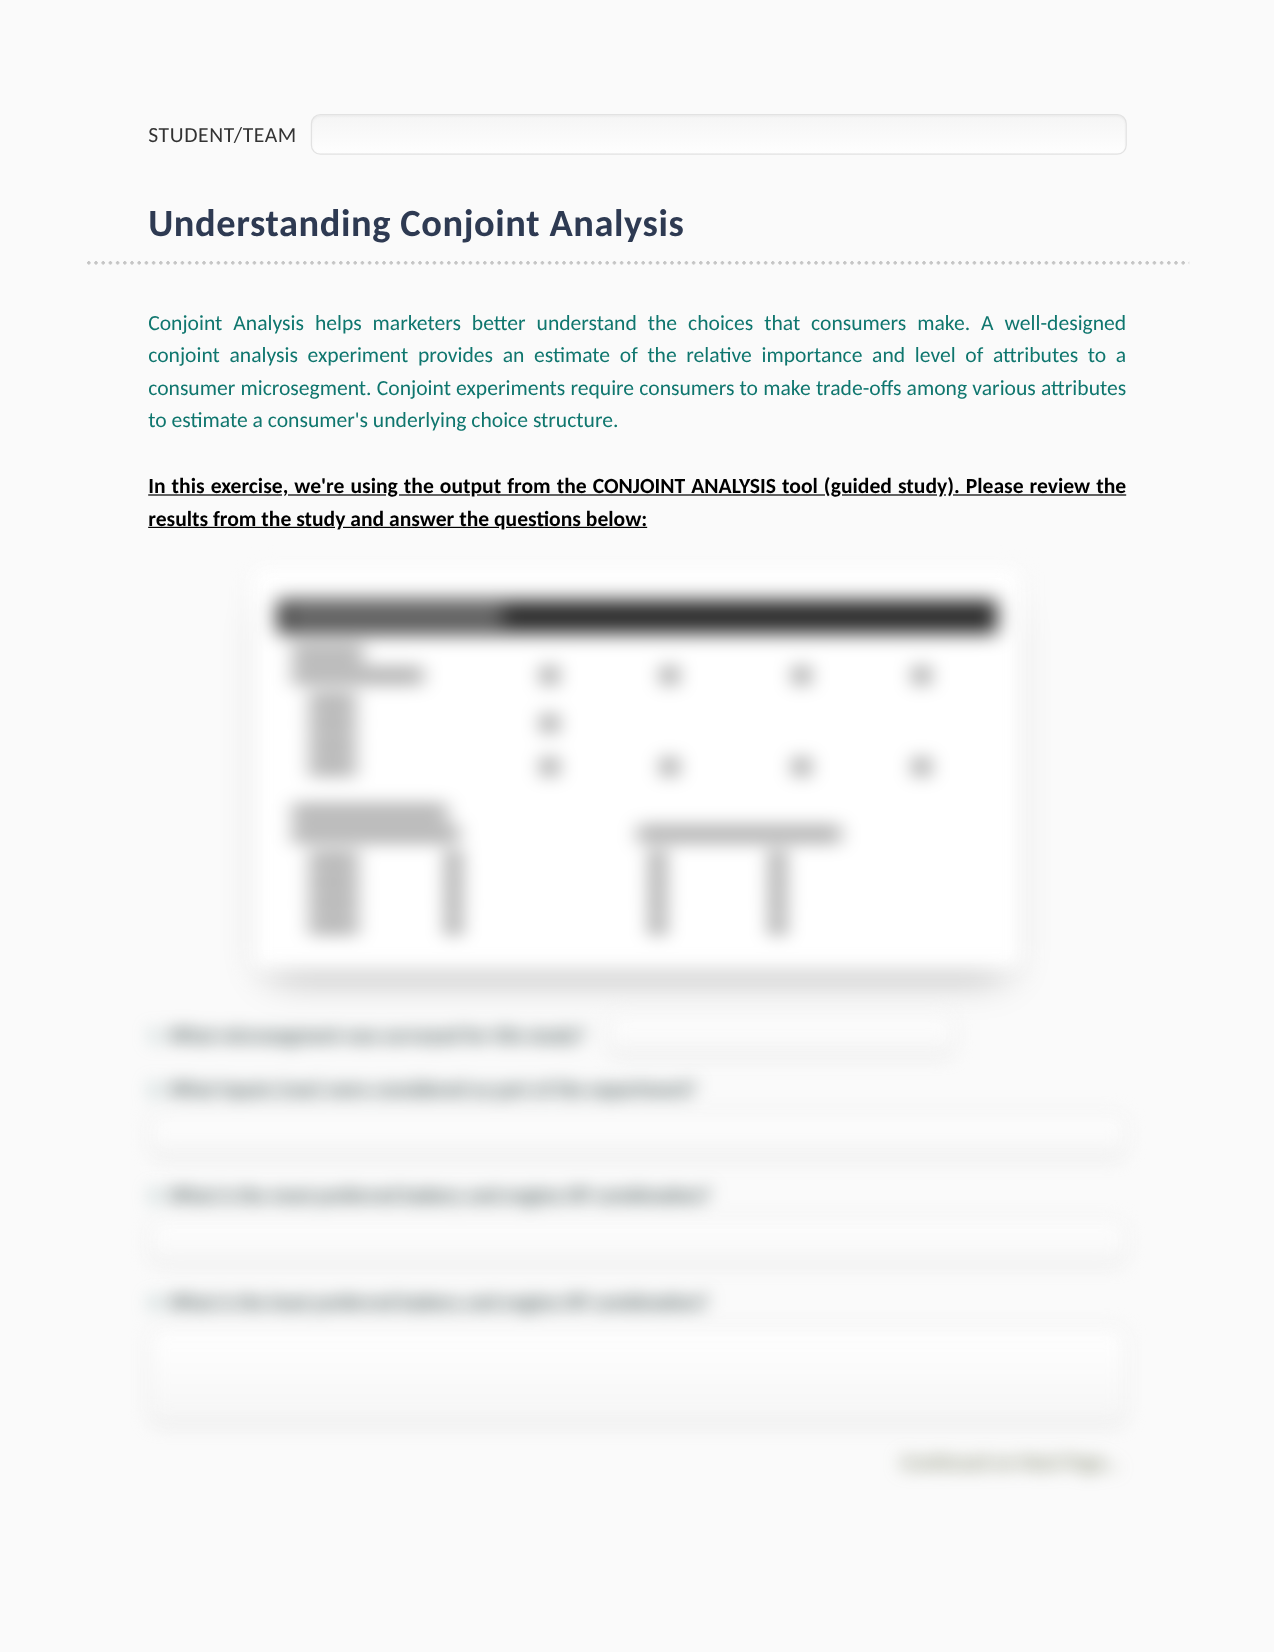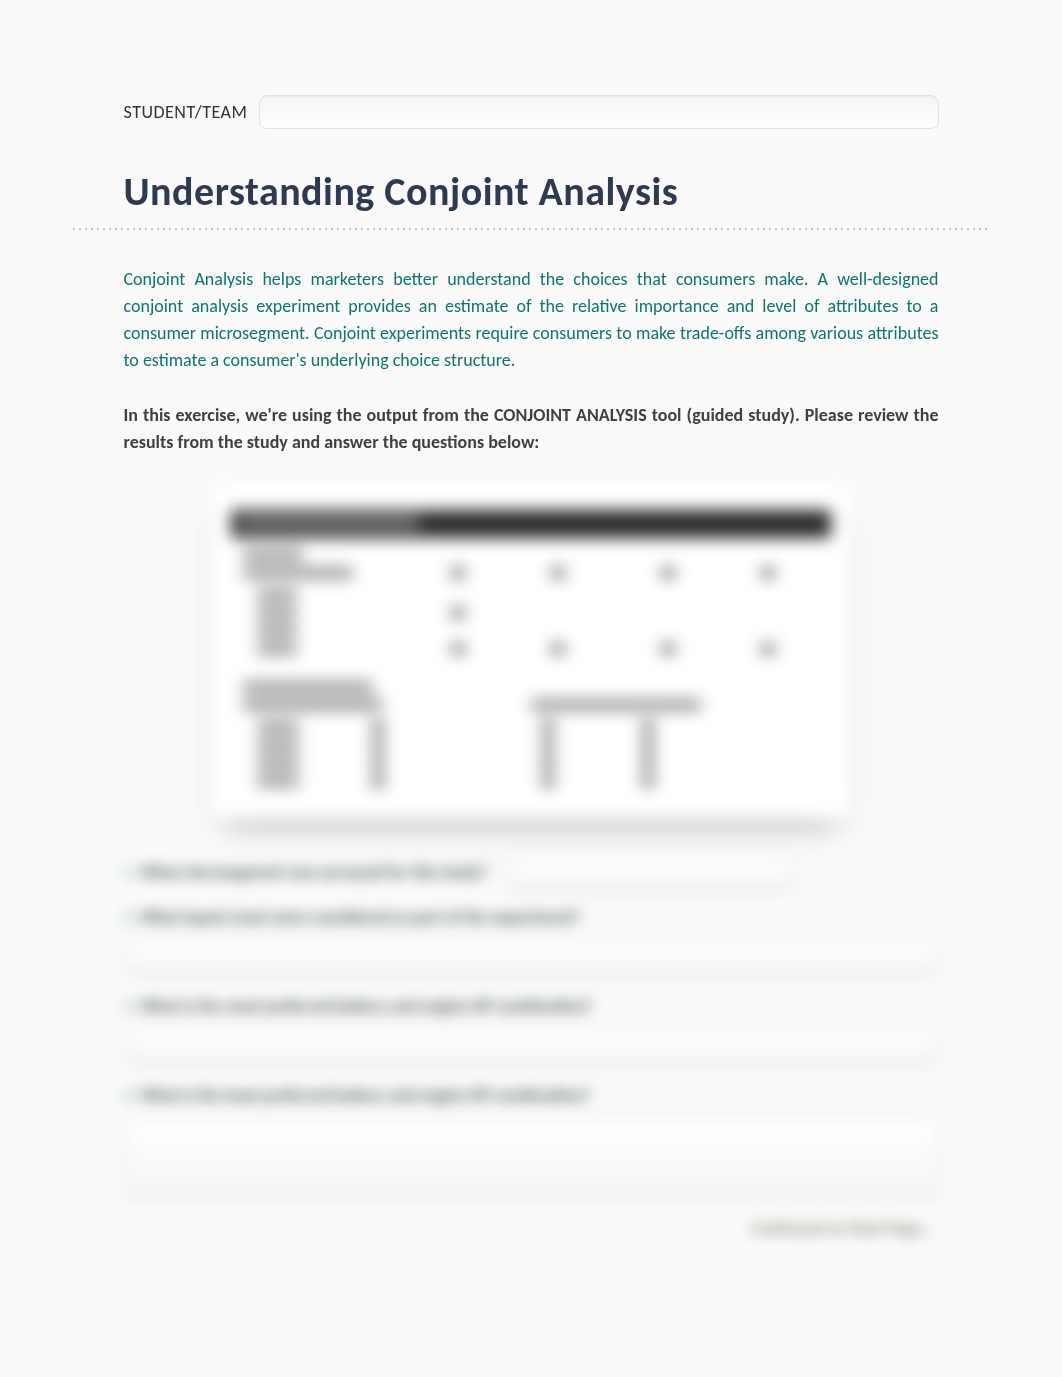--- a/index.html
+++ b/index.html
@@ -32,21 +32,21 @@
     }
     .student-field {
       flex: 1;
       height: 34px;
       background: linear-gradient(#f5f5f5, #fefefe);
       border: 1px solid #e2e2e2;
       border-radius: 8px;
       box-shadow: inset 0 1px 2px rgba(0,0,0,.05);
     }
     h1 {
-      font-size: 40px;
+      font-size: 32px;
       font-weight: 700;
       color: #2e3a52;
       letter-spacing: .5px;
       margin-bottom: 8px;
     }
     .divider-wrap {
       position: relative;
       left: 50%;
       transform: translateX(-50%);
       width: 920px;
@@ -60,21 +60,22 @@
     }
     .paragraph {
       font-size: 18px;
       line-height: 1.5;
       color: #0f766e;
       text-align: justify;
       margin-bottom: 28px;
     }
     .bold-para {
       font-weight: 700;
-      color: #404040;
+      color: #000000;
+      text-decoration: underline;
     }
     .blur-block {
       margin: 22px auto 36px;
       width: 640px;
       height: 335px;
       filter: blur(8px);
       position: relative;
       background: #fff;
       border-radius: 6px;
       box-shadow: 0 18px 30px -16px rgba(0,0,0,.35), 0 2px 4px rgba(0,0,0,.1);

